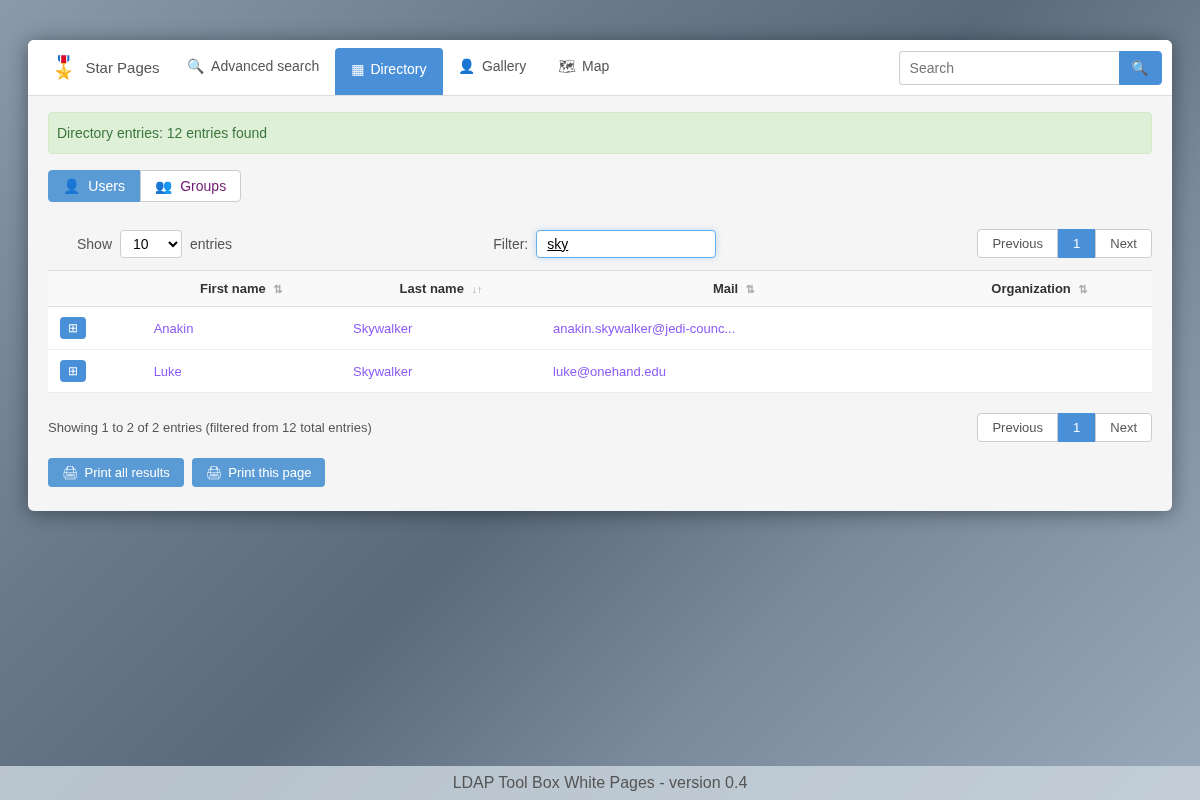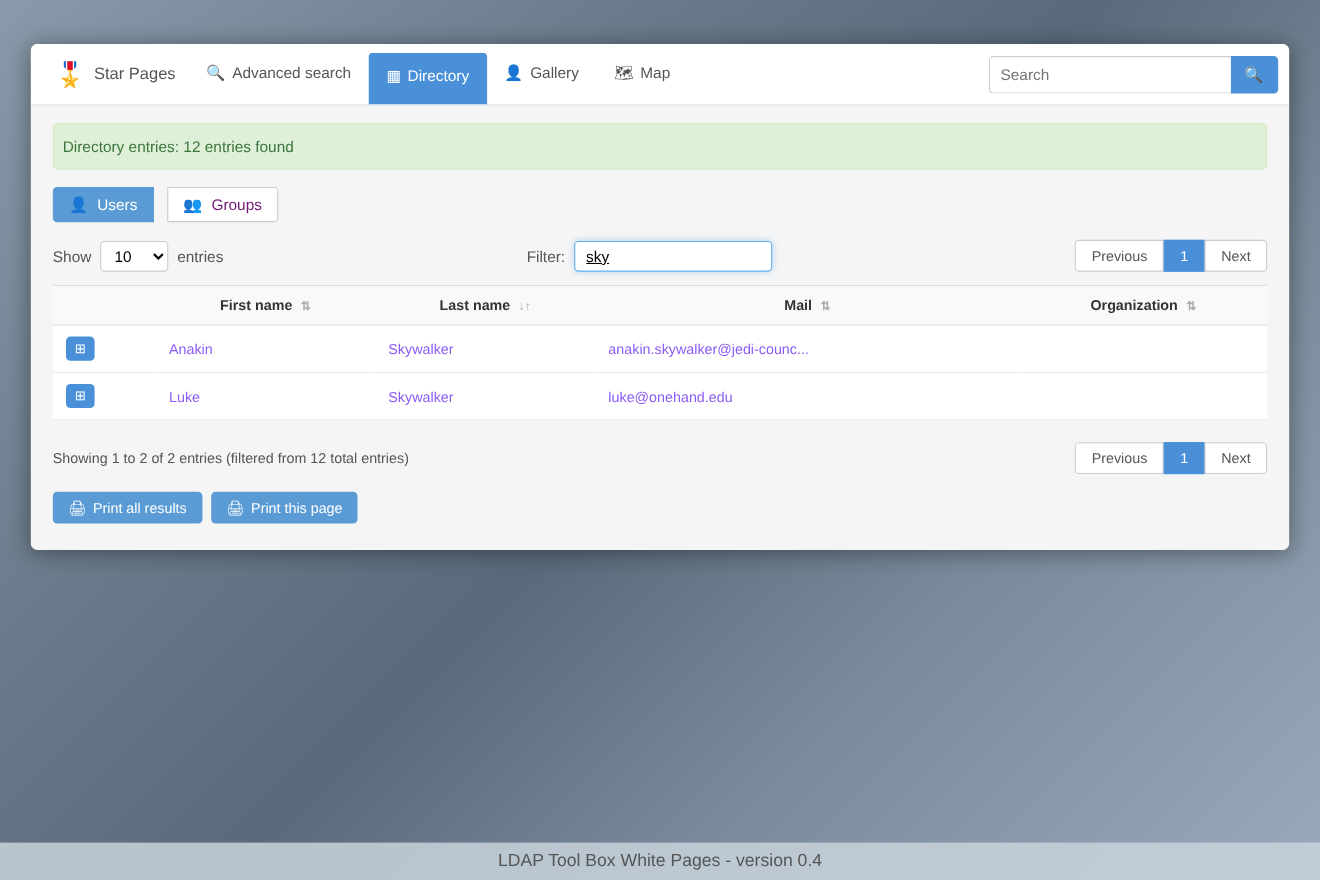--- a/index.html
+++ b/index.html
@@ -102,22 +102,22 @@
       background: #dff0d8;
       border: 1px solid #d6e9c6;
       border-radius: 4px;
       padding: 12px 8px;
       color: #3c763d;
       font-size: 14px;
       margin-bottom: 16px;
     }
     .btn-group {
       display: flex;
-      gap: 12px;
-      margin-bottom: 16px;
+      gap: 0;
+      margin-bottom: 27px;
     }
     .btn {
       padding: 7px 14px;
       font-size: 14px;
       cursor: pointer;
       border: 1px solid #ccc;
       background: #fff;
       color: #701a75;
     }
     .btn:first-child {
@@ -133,20 +133,21 @@
     }
     .btn-icon {
       margin-right: 4px;
     }
     
     .table-controls {
       display: flex;
       align-items: center;
       justify-content: space-between;
       margin-bottom: 12px;
+      margin-left: 29px;
     }
     .show-entries {
       display: flex;
       align-items: center;
       gap: 8px;
       color: #555;
     }
     .show-select {
       border: 1px solid #ccc;
       border-radius: 4px;

